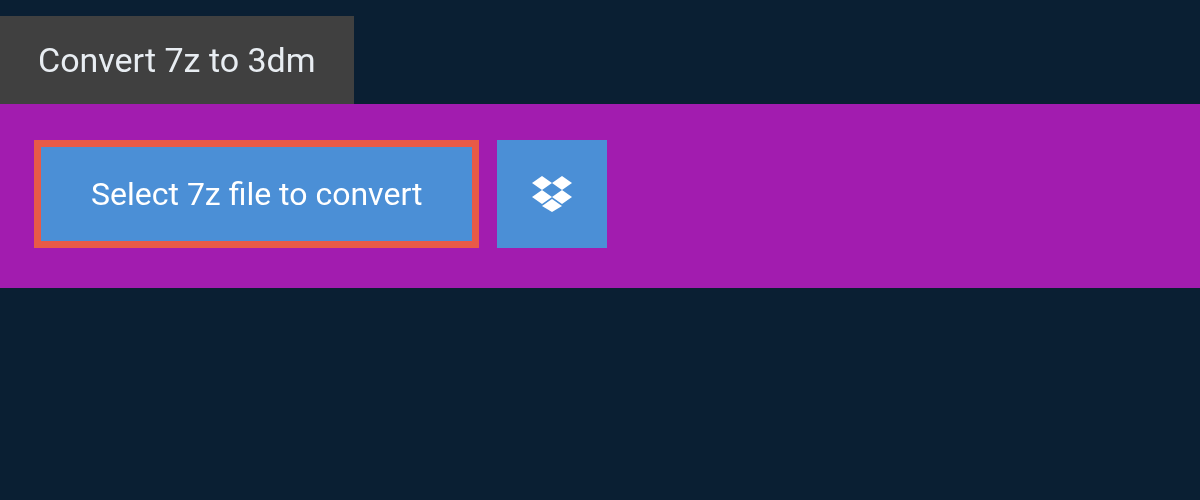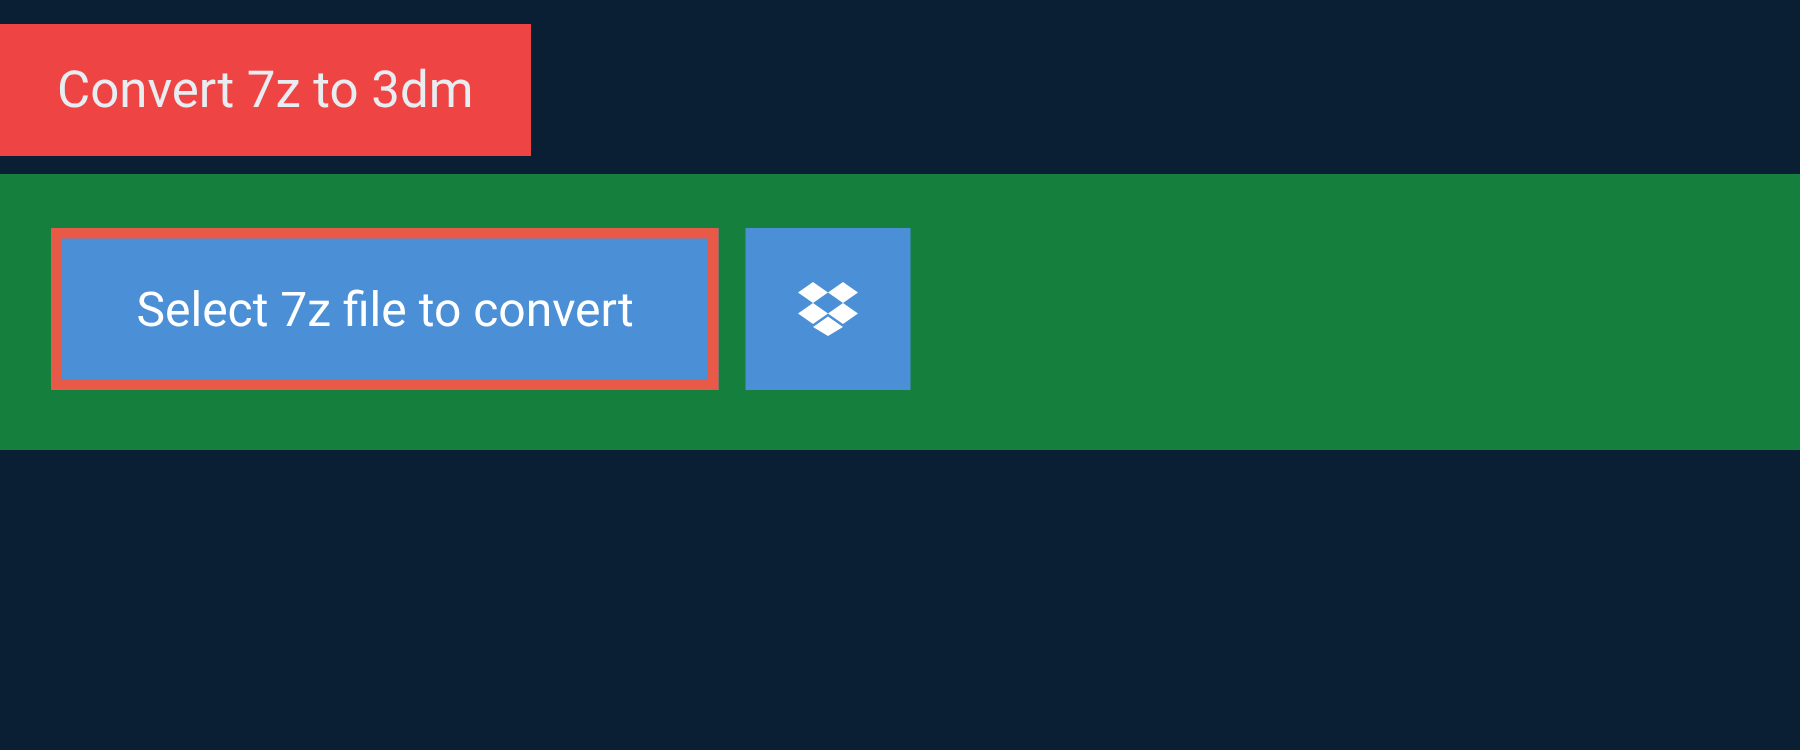--- a/index.html
+++ b/index.html
@@ -8,31 +8,31 @@
       box-sizing: border-box;
     }
     body {
       width: 1200px;
       height: 500px;
       background: #0a1f33;
       font-family: -apple-system, BlinkMacSystemFont, "Segoe UI", Roboto, sans-serif;
       overflow: hidden;
     }
     .header-tab {
-      background: #ef4444;
+      background: #404040;
       display: inline-block;
       padding: 24px 38px;
       color: #e8edf2;
       font-size: 34px;
       font-weight: 400;
       margin-top: 16px;
     }
     .main-panel {
-      background: #15803d;
-      margin-top: 12px;
+      background: #a21caf;
+      margin-top: 0;
       padding: 36px 34px 40px 34px;
       width: 100%;
     }
     .button-row {
       display: flex;
       gap: 18px;
       align-items: stretch;
     }
     .select-button {
       background: #4b8fd6;

